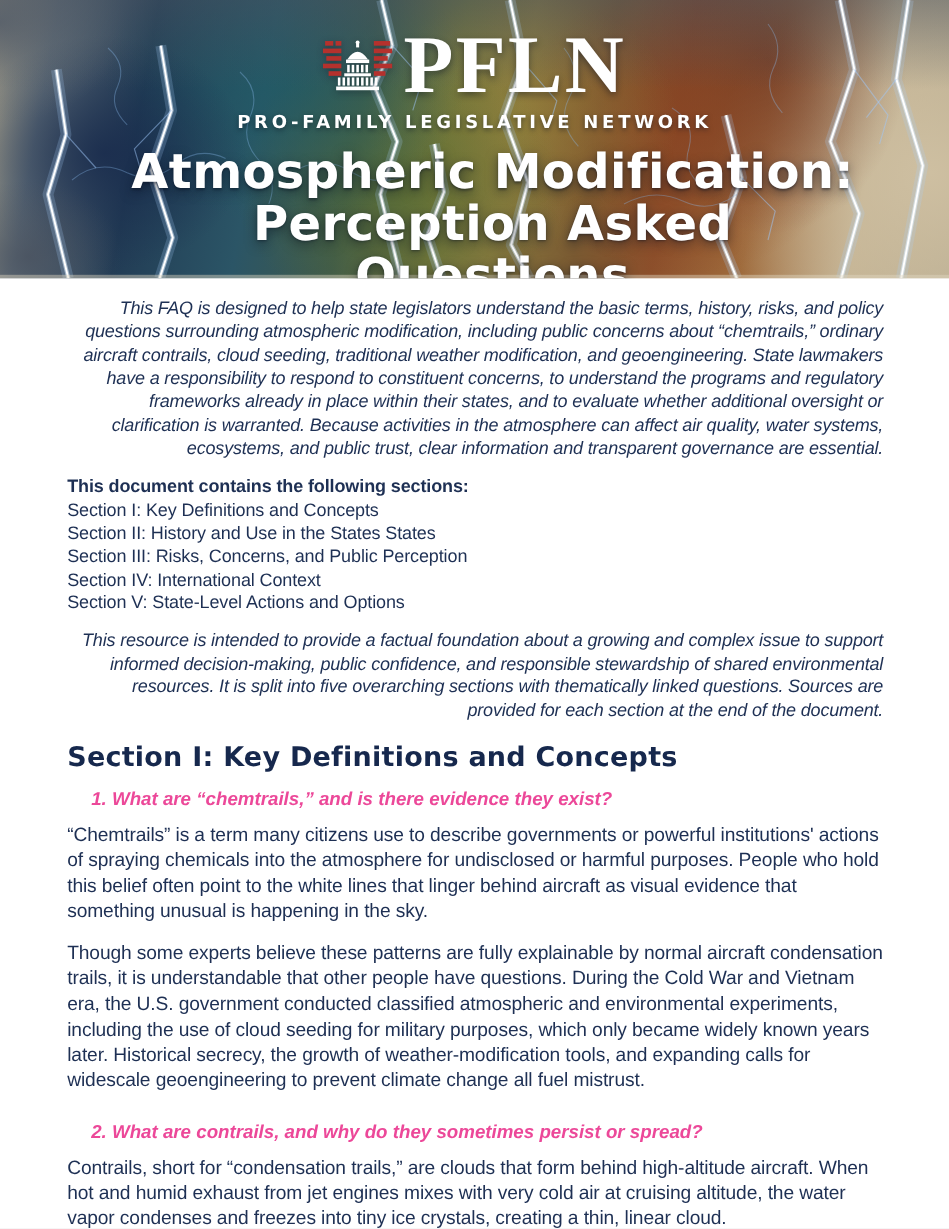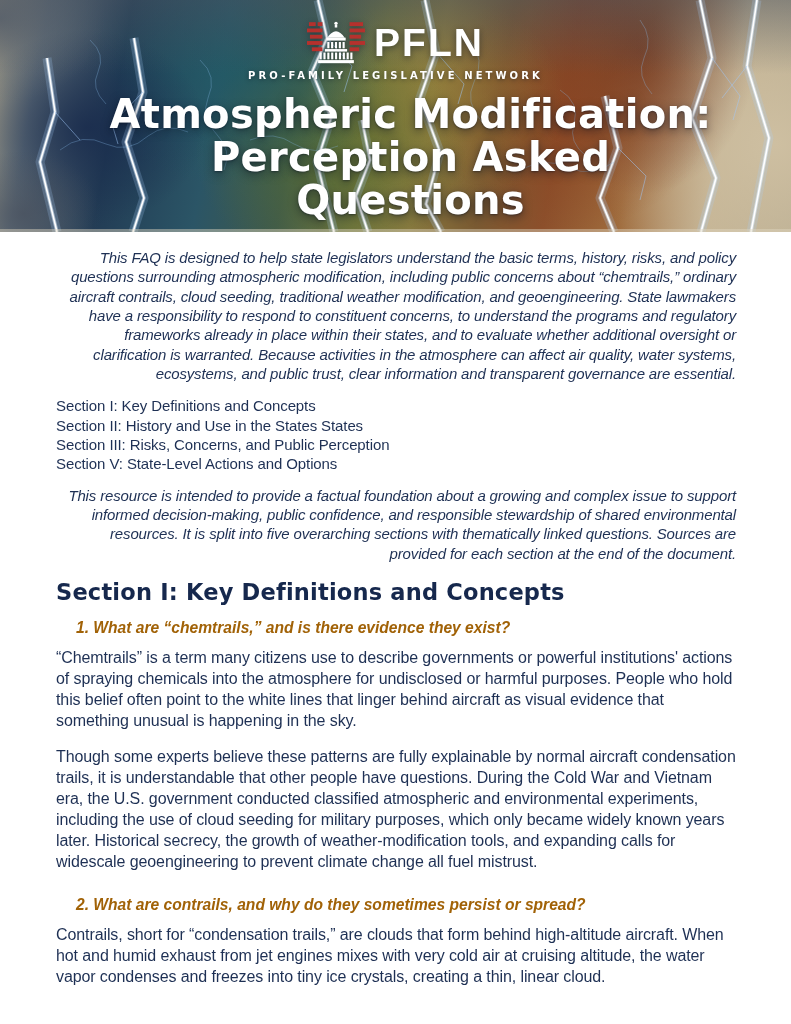--- a/index.html
+++ b/index.html
@@ -26,28 +26,28 @@
       radial-gradient(240px 220px at 98% 62%, rgba(208,193,163,.9), transparent 76%),
       linear-gradient(100deg,#b3a98f 0%,#64727c 6%,#223c55 16%,#2b5566 28%,#3f5a4b 38%,#72763e 47%,#8a7a40 54%,#7a5a32 62%,#8c4f2b 70%,#9f6b3c 79%,#c2b191 90%,#b7ab90 100%);
   }
   .hero::after{content:"";position:absolute;left:0;right:0;bottom:0;height:3px;background:rgba(224,214,192,.45);}
   .lightning{position:absolute;inset:0;}
   .hero-content{position:relative;z-index:3;text-align:center;color:#fff;padding-top:20px;}
 
   .logo-row{display:flex;align-items:center;justify-content:center;gap:9px;}
   .flag-icon{display:inline-block;width:58px;height:45px;filter:drop-shadow(0 2px 3px rgba(10,18,34,.4));}
   .acronym{
-    font-family:Liberation Sans, sans-serif;
-    font-weight:800;font-size:39px;line-height:1;letter-spacing:2px;
+    font-family:Liberation Serif, serif;
+    font-weight:800;font-size:68px;line-height:1;letter-spacing:2px;
     text-shadow:0 2px 6px rgba(8,16,32,.45);
   }
   .tagline{
     margin-top:5px;
     font-family:"DejaVu Sans","Liberation Sans",sans-serif;
-    font-weight:700;font-size:10px;letter-spacing:3.1px;
+    font-weight:700;font-size:15px;letter-spacing:3.1px;
     text-shadow:0 1px 4px rgba(8,16,32,.5);
   }
   .doc-title{
     margin:12px 0 0 0;
     font-family:"DejaVu Sans","Liberation Sans",sans-serif;
     font-weight:800;font-size:40px;line-height:1.07;letter-spacing:.3px;
     text-shadow:0 3px 10px rgba(8,16,32,.5),0 1px 2px rgba(8,16,32,.4);
     padding-left:30px;
   }
   .doc-title span{display:block;}
@@ -63,21 +63,21 @@
   .toc{font-size:15px;line-height:1.29;letter-spacing:-.1px;margin-bottom:12px;}
   .toc-heading{font-weight:700;}
   .toc-item{font-weight:400;}
   .sec-heading{
     margin:16px 0 13px 0;
     font-family:"DejaVu Sans","Liberation Sans",sans-serif;
     font-weight:800;font-size:22.5px;letter-spacing:.2px;color:#16284d;
   }
   .question{
     margin:24px 0 10px 0;padding-left:20px;
-    font-weight:700;font-style:italic;font-size:15.6px;color:#a16207;
+    font-weight:700;font-style:italic;font-size:15.6px;color:#ec4899;
   }
   .answer{
     font-size:16px;line-height:1.32;letter-spacing:-.1px;
     margin-bottom:14px !important;
   }
 </style>
 </head>
 <body>
 
 <div class="page">
@@ -198,23 +198,25 @@
         <span>Questions</span>
       </h1>
     </div>
   </header>
 
   <main class="doc">
 
     <p class="lede">This FAQ is designed to help state legislators understand the basic terms, history, risks, and policy questions surrounding atmospheric modification, including public concerns about “chemtrails,” ordinary aircraft contrails, cloud seeding, traditional weather modification, and geoengineering. State lawmakers have a responsibility to respond to constituent concerns, to understand the programs and regulatory frameworks already in place within their states, and to evaluate whether additional oversight or clarification is warranted. Because activities in the atmosphere can affect air quality, water systems, ecosystems, and public trust, clear information and transparent governance are essential.</p>
 
     <div class="toc">
+      <div class="toc-heading">This document contains the following sections:</div>
       <div class="toc-item">Section I: Key Definitions and Concepts</div>
       <div class="toc-item">Section II: History and Use in the States States</div>
       <div class="toc-item">Section III: Risks, Concerns, and Public Perception</div>
+      <div class="toc-item">Section IV: International Context</div>
       <div class="toc-item">Section V: State-Level Actions and Options</div>
     </div>
 
     <p class="lede">This resource is intended to provide a factual foundation about a growing and complex issue to support informed decision-making, public confidence, and responsible stewardship of shared environmental resources. It is split into five overarching sections with thematically linked questions. Sources are provided for each section at the end of the document.</p>
 
     <h2 class="sec-heading">Section I: Key Definitions and Concepts</h2>
 
     <div>
       <h3 class="question" style="margin-top:14px;">1. What are “chemtrails,” and is there evidence they exist?</h3>
       <p class="answer">“Chemtrails” is a term many citizens use to describe governments or powerful institutions' actions of spraying chemicals into the atmosphere for undisclosed or harmful purposes. People who hold this belief often point to the white lines that linger behind aircraft as visual evidence that something unusual is happening in the sky.</p>

